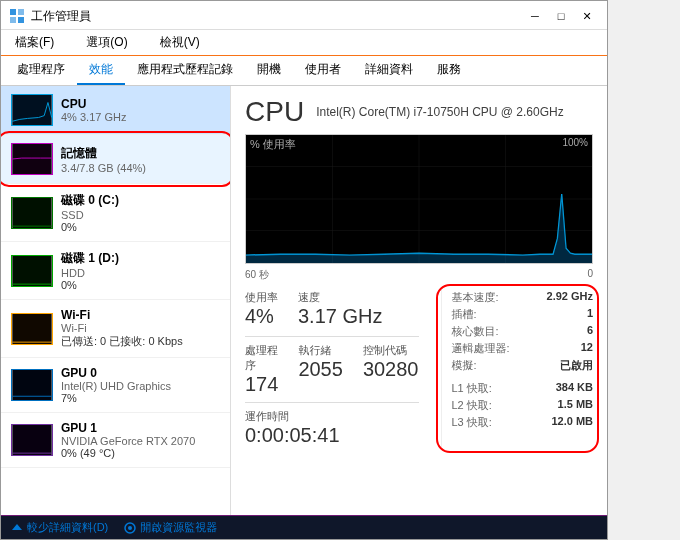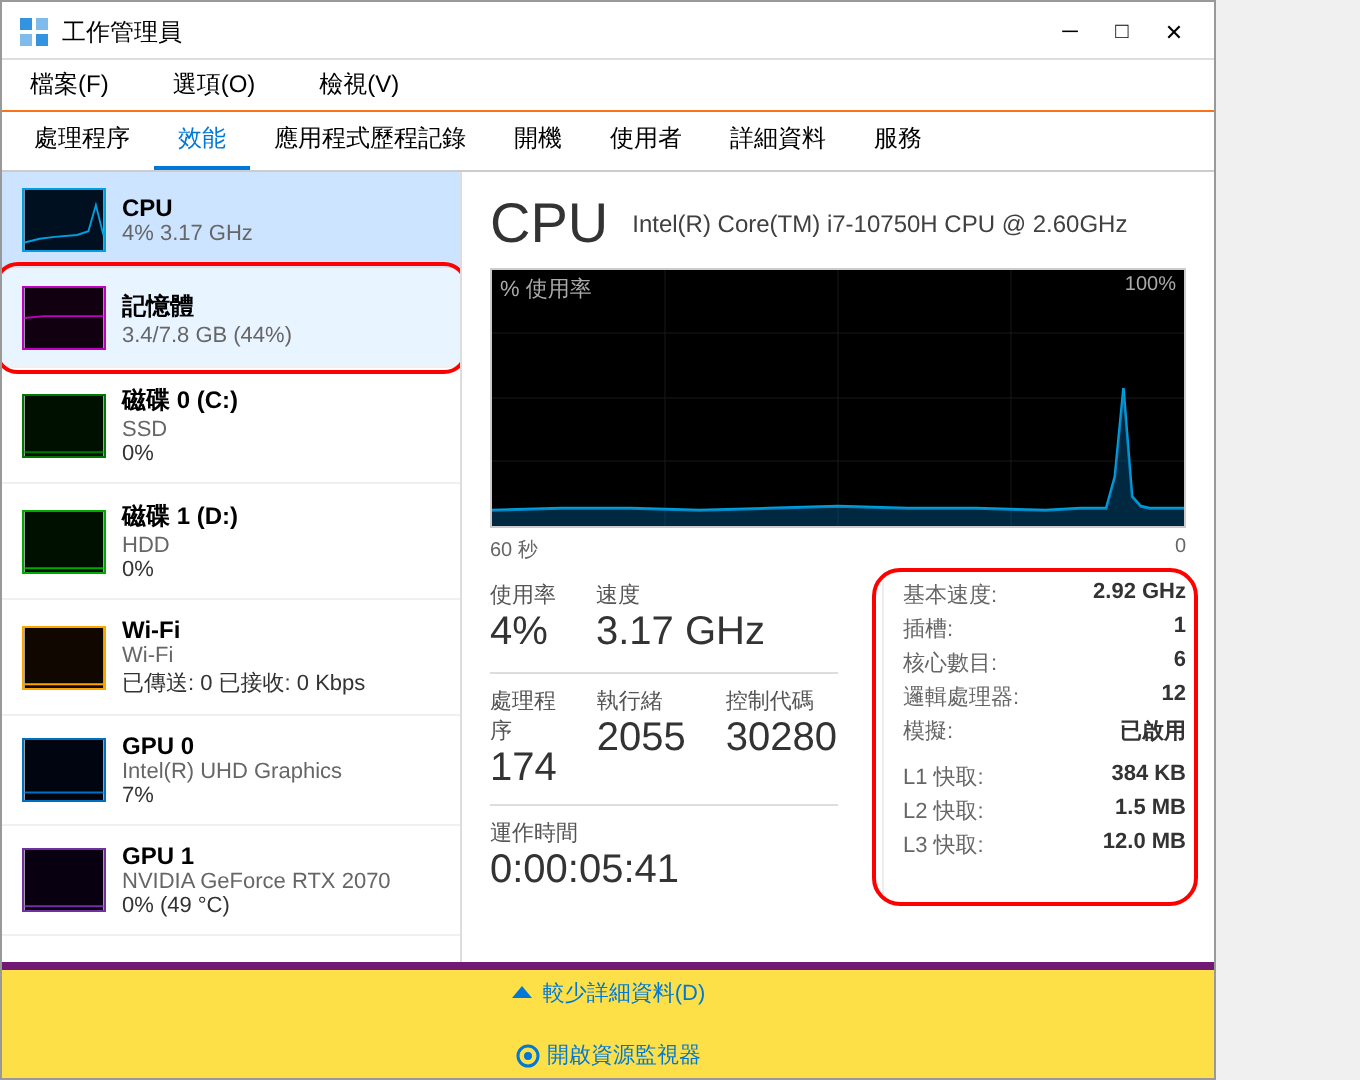--- a/index.html
+++ b/index.html
@@ -215,28 +215,27 @@
       gap: 2px;
     }
     .info-row {
       display: flex;
       justify-content: space-between;
       font-size: 11px;
     }
     .info-key { color: #666; }
     .info-val { color: #333; font-weight: bold; }
     .bottom-bar {
-      background: #fde047;
-      border-top: 4px solid #701a75;
+      background: #0f172a;
+      border-top: 1px solid #701a75;
       padding: 4px 10px;
       display: flex;
       align-items: center;
       gap: 16px;
       font-size: 11px;
-      flex-direction: column;
     }
     .bottom-link {
       color: #0078d7;
       cursor: pointer;
       display: flex;
       align-items: center;
       gap: 4px;
       text-decoration: none;
     }
     .lower-stats {

